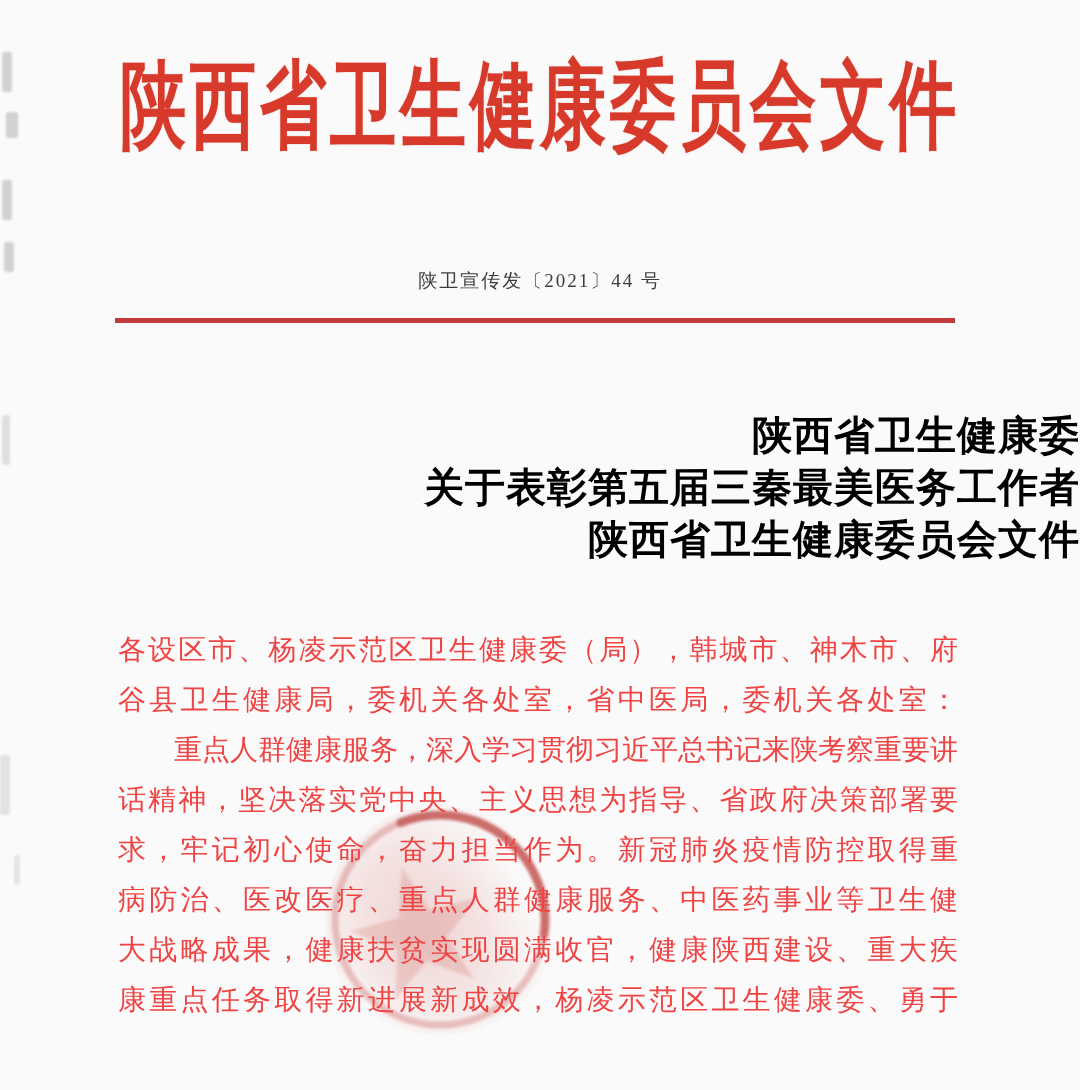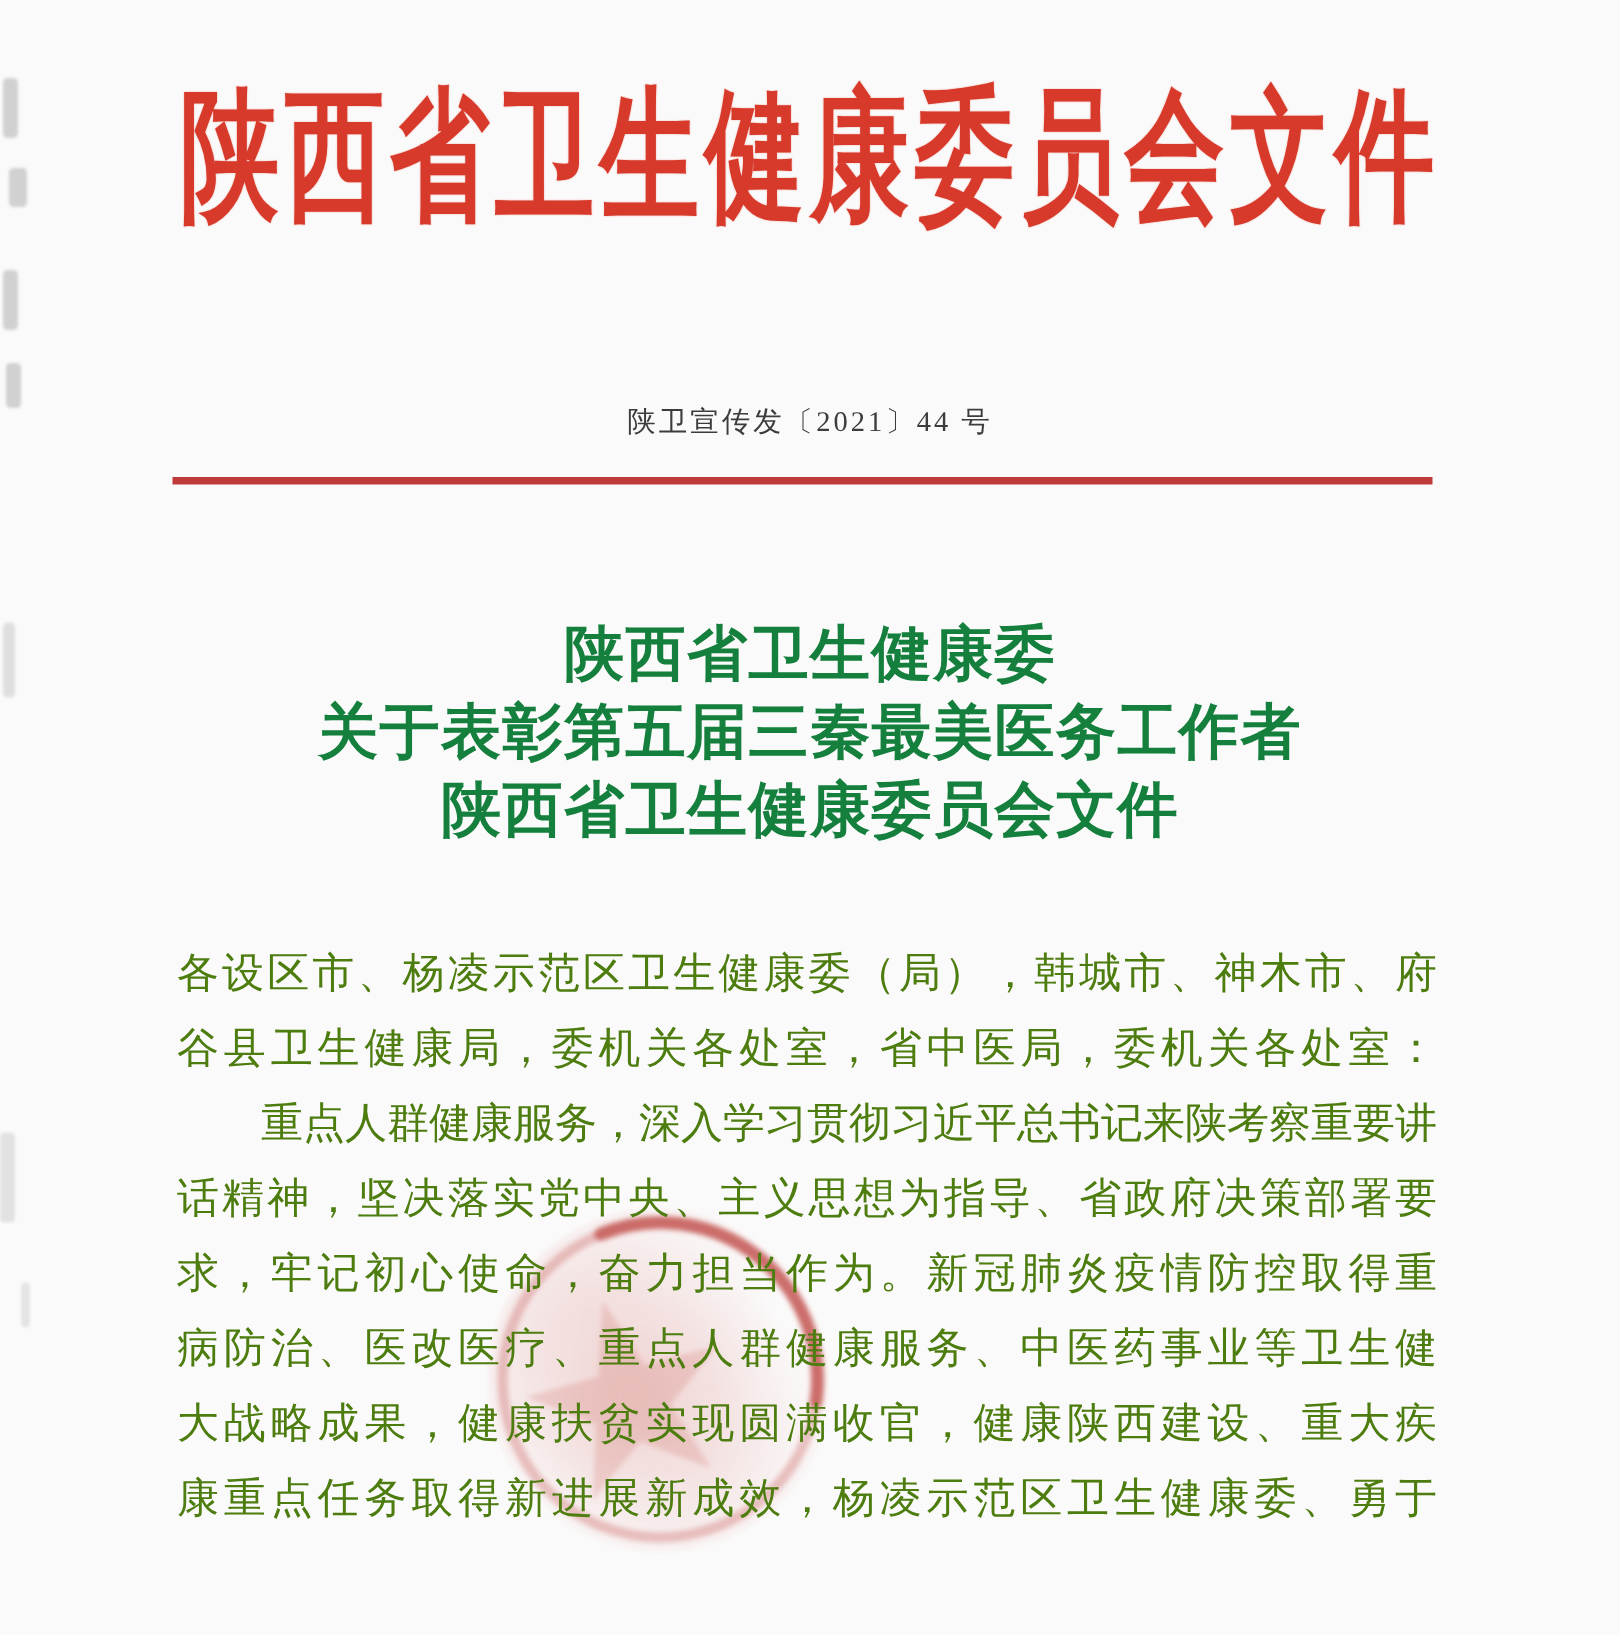--- a/index.html
+++ b/index.html
@@ -37,31 +37,31 @@
 
   
   .red-rule {
     position: absolute; top: 318px; left: 115px; width: 840px; height: 5px;
     background: #c03a3c;
   }
 
   
   .doc-title {
     position: absolute; top: 410px; left: 0; width: 100%;
-    text-align: center; color: #15803d;
+    text-align: right; color: #000000;
   }
   .doc-title .title-line {
     font-size: 40px; font-weight: 700; line-height: 52px;
     letter-spacing: 1px; white-space: nowrap;
   }
 
   
   .body-text {
     position: absolute; top: 625px; left: 118px; width: 840px;
-    color: #4d7c0f; font-size: 28px;
+    color: #ef4444; font-size: 28px;
   }
   .line {
     height: 50px; line-height: 50px; overflow: hidden;
     text-align: justify; text-align-last: justify;
   }
   .para .line:first-child { text-indent: 2em; }
 
   
   .seal {
     position: absolute; left: 325px; top: 805px; width: 230px; height: 230px;

